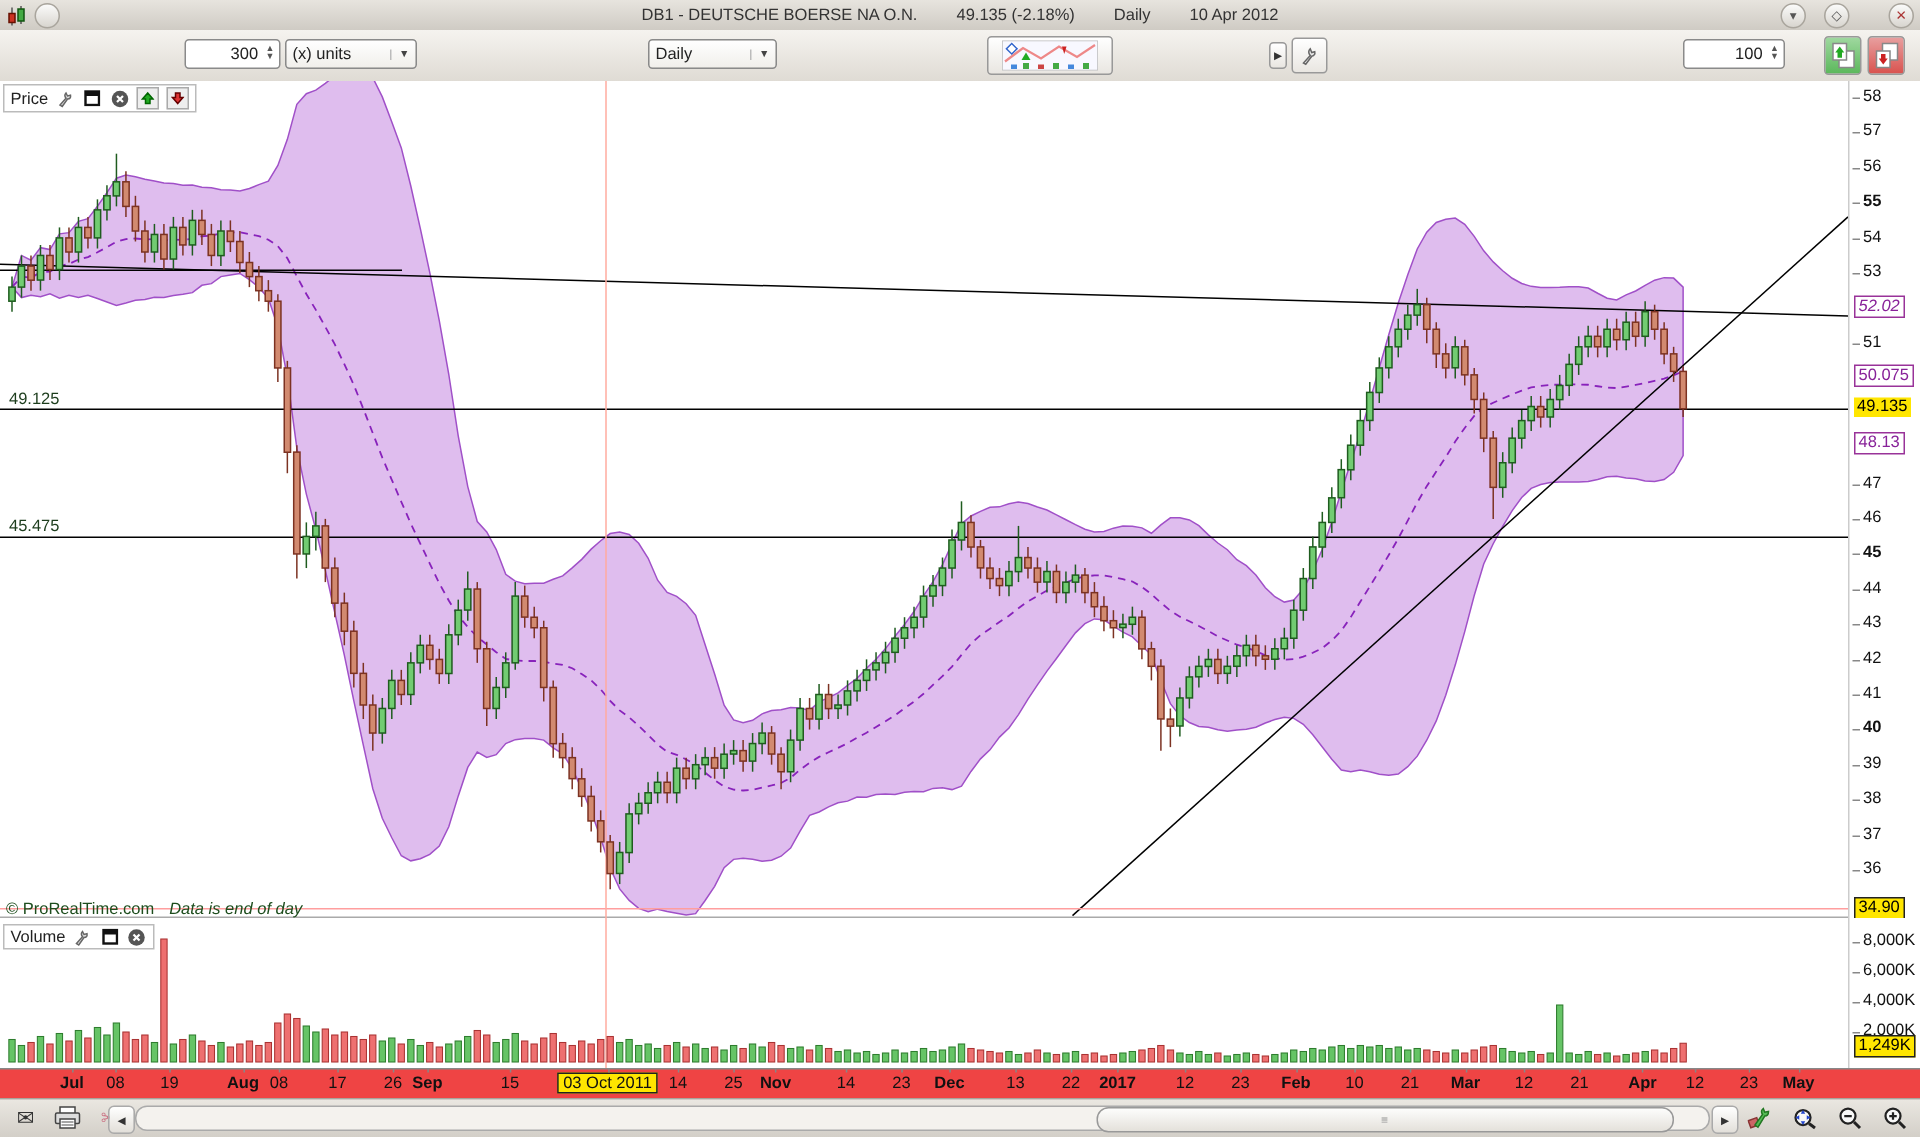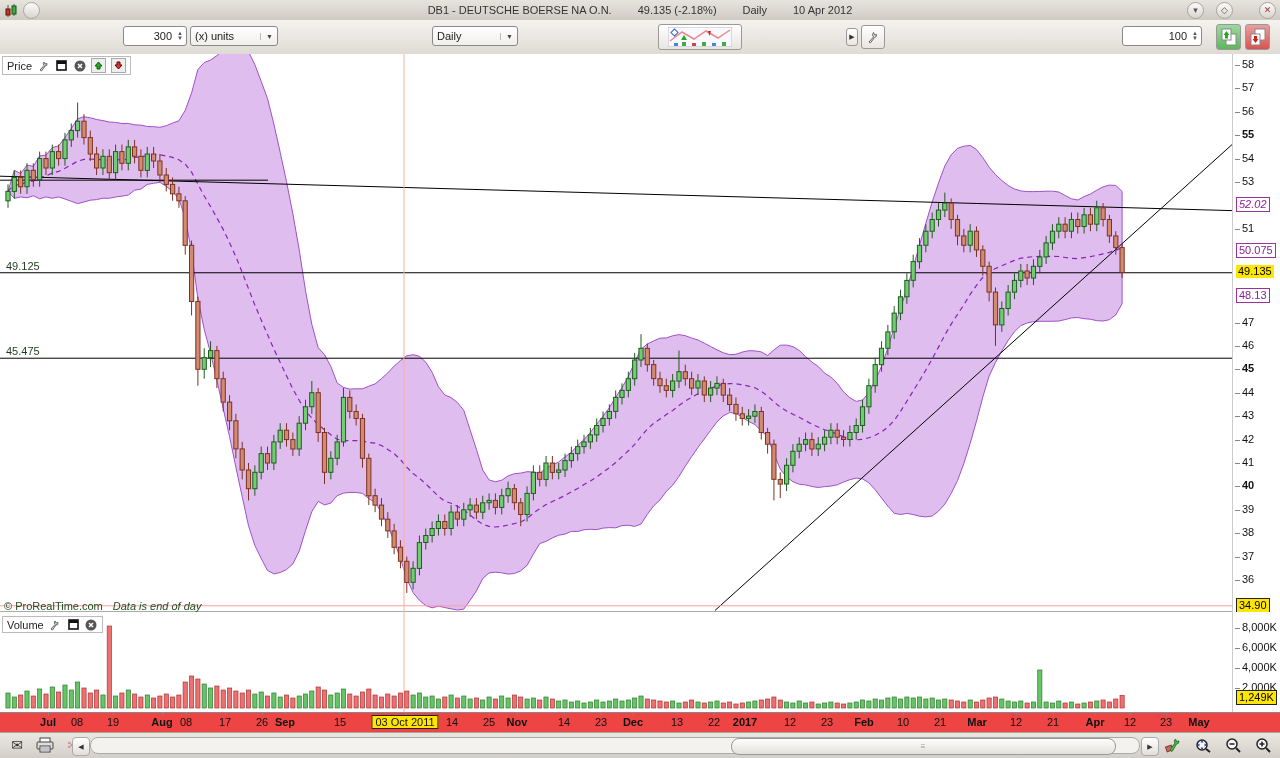--- a/index.html
+++ b/index.html
@@ -106,21 +106,21 @@
     </svg>
   </div>
   <div class="tool-btn" style="left:846px;top:8px;width:12px;height:18px;">
       <span style="font-size:7px;color:#333;">▶</span>
     </div>
   <div class="tool-btn" style="left:861px;top:5px;width:24px;height:24px;">
     <svg width="14" height="14">
         <path d="M3 12 L7.5 7 Q5.5 4.5 7.5 2.5 L8.5 5 L10.5 4.5 Q11 7 8.5 7.5 L4.5 12.8 Z" fill="#e8e8e8" stroke="#666"></path>
       </svg>
   </div>
-  <div class="spin" style="left:1122px;top:6px;width:80px;">
+  <div class="spin" style="left:1122px;top:6px;width:68px;">
     <span>100</span>
     <span class="arrows">
         <span>▲</span>
         <span>▼</span>
       </span>
   </div>
   <div class="tool-btn" style="left:1216px;top:4px;width:25px;height:26px;background:linear-gradient(#9fd89f,#5cb85c);">
     <svg width="16" height="18">
         <rect x="5" y="6" width="10" height="11" fill="#fff" stroke="#888"></rect>
         <rect x="1" y="1" width="9" height="11" fill="#fff" stroke="#888"></rect>

